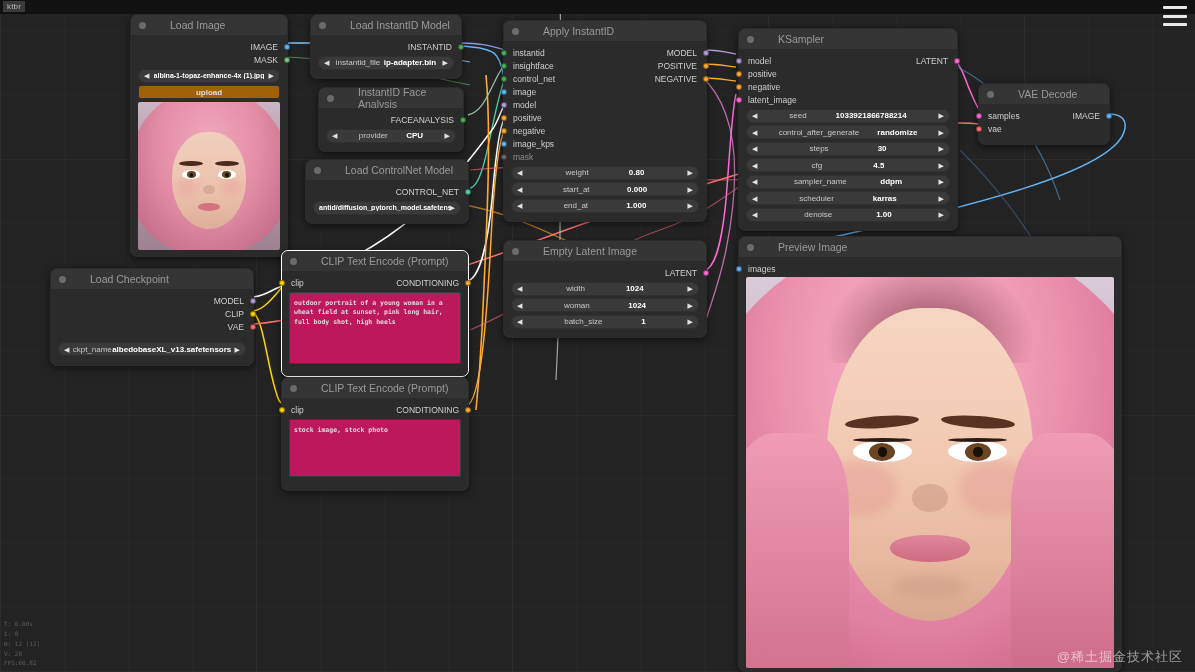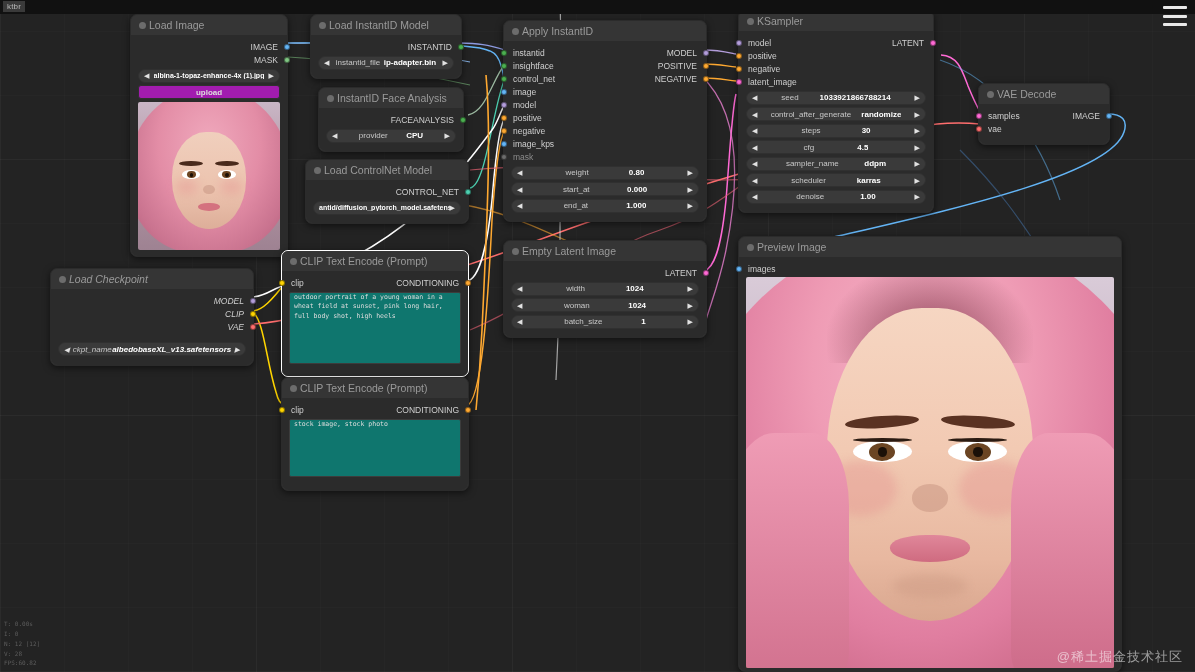--- a/index.html
+++ b/index.html
@@ -40,21 +40,21 @@
   
   .node {
     position: absolute; z-index: 10;
     background: #353535;
     border-radius: 7px;
     box-shadow: 0 2px 7px rgba(0,0,0,.55);
     border: 1px solid #2b2b2b;
   }
   .node-title {
     height: 20px; display: flex; align-items: center;
-    padding-left: 8px; gap: 3px;
+    padding-left: 8px; gap: 24px;
     color: #9a9a9a; font-size: 10.5px;
     background: #353535; border-radius: 7px 7px 0 0;
   }
   .node-dot {
     width: 7px; height: 7px; border-radius: 50%;
     background: #6c6c6c; flex: none;
   }
   .node-body {
     background: #2b2b2b;
     border-radius: 0 0 7px 7px;
@@ -86,30 +86,30 @@
     display: flex; align-items: center; justify-content: space-between;
     padding: 0 5px; font-size: 8px; color: #c8c8c8;
     border: 1px solid #303030;
   }
   .widget .arrow { color: #e2e2e2; font-size: 7px; line-height: 1; }
   .widget .wlabel { flex: none; margin-left: 3px; }
   .widget .wval { color: #fff; font-weight: bold; margin-right: 3px;
                   overflow: hidden; white-space: nowrap; text-overflow: clip; }
   .widget.wide .wval { font-size: 7.5px; }
   .btnwidget {
-    margin: 2.5px 7px; height: 14px; background: #a21caf; border-radius: 3px;
+    margin: 2.5px 7px; height: 14px; background: #a16207; border-radius: 3px;
     display: flex; align-items: center; justify-content: center;
     font-size: 8px; color: #ddd; font-weight: bold; border: 1px solid #303030;
   }
   .textarea {
-    margin: 3px 7px; background: #0f766e; border: 1px solid #3c3c3c;
-    border-radius: 2px; padding: 0 4px;
+    margin: 3px 7px; background: #be185d; border: 1px solid #3c3c3c;
+    border-radius: 2px; padding: 6px 4px;
     font-family: "DejaVu Sans Mono", monospace;
     font-size: 6.5px; color: #ddd; line-height: 1.45;
-    white-space: pre-wrap; overflow: hidden;
+    white-space: pre-wrap; overflow: hidden; font-weight: bold;
   }
   .imgbox { margin: 3px 7px 0 7px; overflow: hidden; border-radius: 2px; }
 
   
   .portrait { position: relative; width: 100%; height: 100%; overflow: hidden; }
   .sky { position:absolute; inset:0; }
   .hair { position:absolute; border-radius: 50% 50% 42% 42%; }
   .face { position:absolute; border-radius: 46% 46% 50% 50%; }
   .brow { position:absolute; background:#4a2a1c; border-radius:50%; }
   .eye  { position:absolute; background:#fff; border-radius:50%; }
@@ -353,21 +353,21 @@
       </div>
       <div class="widget">
         <span class="arrow">◀</span>
         <span class="wlabel">end_at</span>
         <span class="wval">1.000</span>
         <span class="arrow">▶</span>
       </div>
     </div>
   </div>
 
-  <div class="node" style="left:738px; top:10px; width:196px;">
+  <div class="node" style="left:738px; top:28px; width:220px;">
     <div class="node-title">
       <span class="node-dot"></span>
       <span>KSampler</span>
     </div>
     <div class="node-body">
       <div class="port-row">
         <span class="port-dot l" style="background:#b39ddb"></span>
         <span>model</span>
         <span style="margin-left:auto; color:#cfcfcf;">LATENT</span>
         <span class="port-dot r" style="background:#ff6ad5"></span>
@@ -441,21 +441,21 @@
         <span style="margin-left:auto; color:#cfcfcf;">IMAGE</span>
         <span class="port-dot r" style="background:#64b5f6"></span>
       </div>
       <div class="port-row">
         <span class="port-dot l" style="background:#ff6e6e"></span>
         <span>vae</span>
       </div>
     </div>
   </div>
 
-  <div class="node" style="left:50px; top:268px; width:204px;font-style:italic;">
+  <div class="node" style="left:50px; top:268px; width:204px;">
     <div class="node-title">
       <span class="node-dot"></span>
       <span>Load Checkpoint</span>
     </div>
     <div class="node-body">
       <div class="port-row out">
         <span>MODEL</span>
         <span class="port-dot r" style="background:#b39ddb"></span>
       </div>
       <div class="port-row out">

